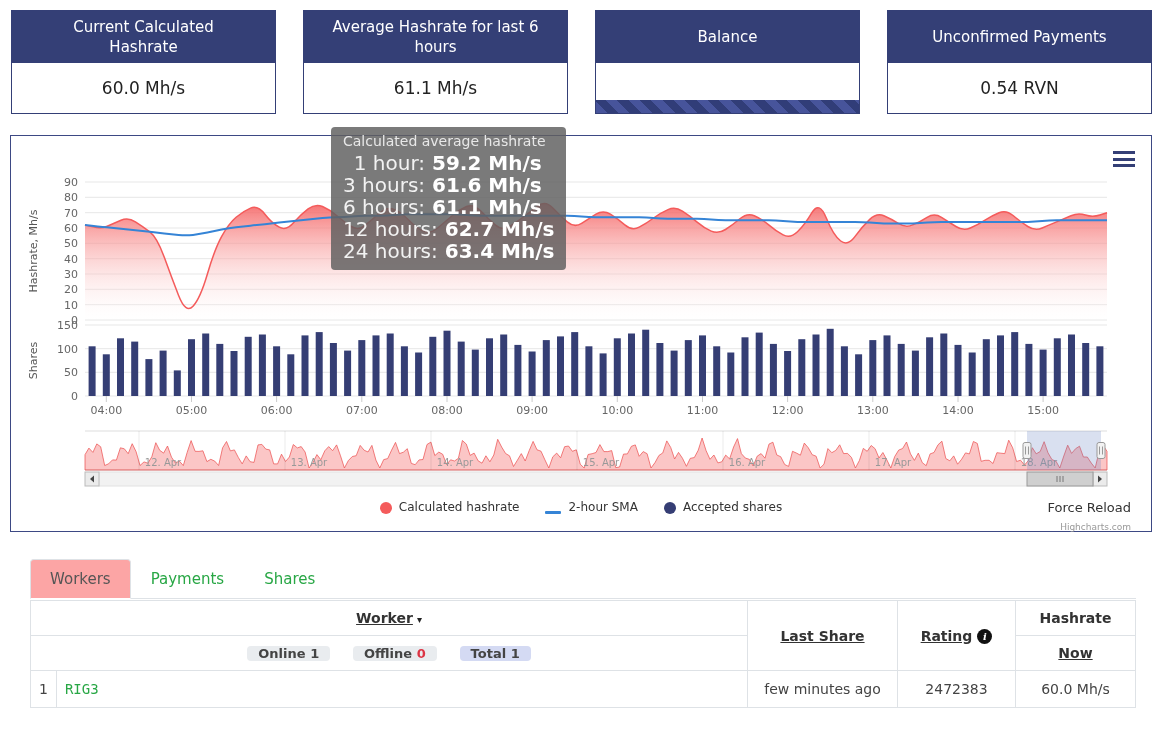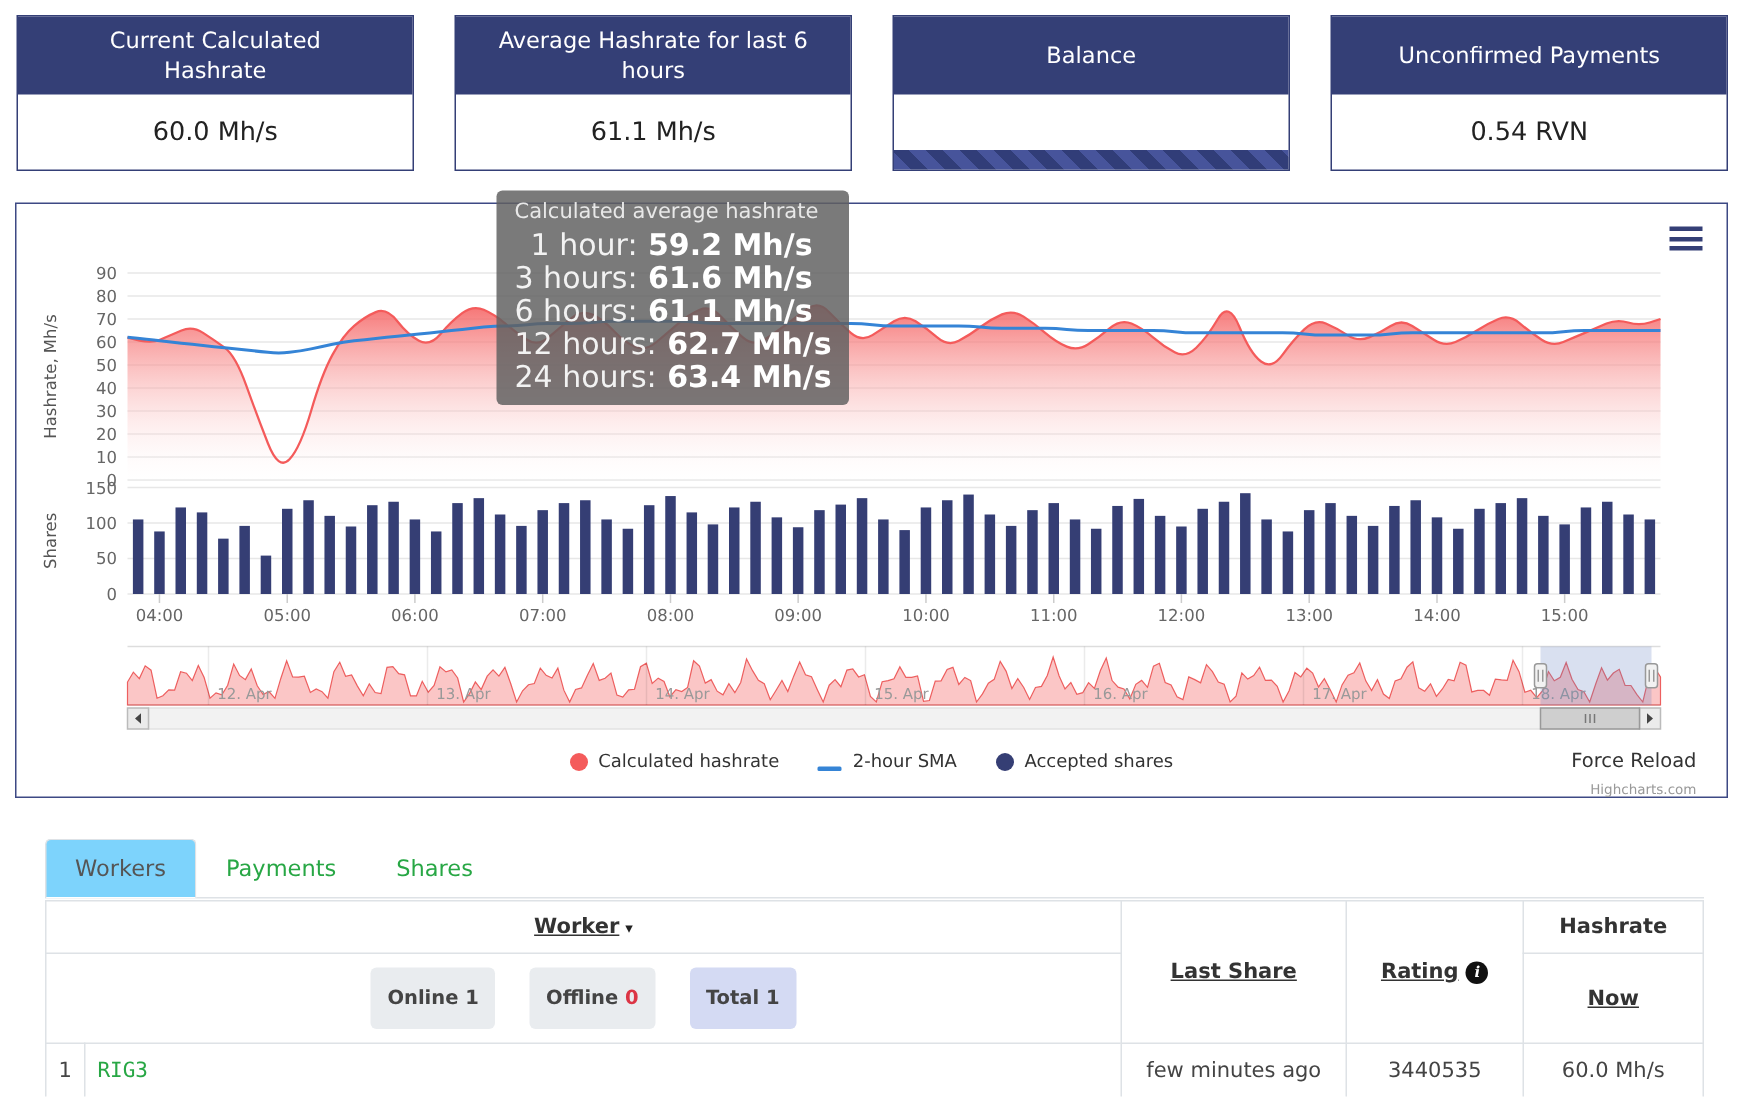--- a/index.html
+++ b/index.html
@@ -51,37 +51,37 @@
   .hc-tooltip .t-title { font-size:14px; color:#e8e8e8; margin-bottom:3px; }
   .t-row { font-size:20px; line-height:22px; display:flex; }
   .t-row .tl { display:inline-block; min-width:82px; text-align:right; margin-right:7px; color:#f2f2f2; }
   .t-row .tv { font-weight:bold; color:#fff; }
 
   
   .tabs { position:absolute; left:30px; top:559px; width:1106px; display:flex;
     border-bottom:1px solid #dee2e6; }
   .tab { padding:10px 19px; font-size:15px; color:#28a745; cursor:pointer; margin-bottom:-1px;
     border:1px solid transparent; background:transparent; }
-  .tab.active { background:#7dd3fc; color:#555; border-color:#dee2e6 #dee2e6 #fff;
+  .tab.active { background:#fca5a5; color:#555; border-color:#dee2e6 #dee2e6 #fff;
     border-radius:4px 4px 0 0; cursor:default; }
 
   
   .workers-table { position:absolute; left:30px; top:600px; width:1106px; border-collapse:collapse;
     font-size:14px; color:#333; background:#fff; }
   .workers-table th, .workers-table td { border:1px solid #dee2e6; }
   .workers-table th { font-weight:bold; padding:9px 6px; text-align:center; }
   .workers-table td { padding:10px 8px; }
   .sortable { text-decoration:underline; font-weight:bold; color:#333; cursor:pointer; }
   .caret-down { font-size:10px; margin-left:4px; color:#222; }
   .info-icon { display:inline-block; width:15px; height:15px; border-radius:50%; background:#111;
     color:#fff; font-size:10px; line-height:15px; text-align:center; margin-left:5px;
     font-family:"DejaVu Serif","Liberation Serif",serif; font-style:italic; font-weight:bold;
     vertical-align:1px; cursor:pointer; }
   .badges-cell { padding:7px 0; }
-  .badge { display:inline-block; background:#e9ecef; border-radius:4px; padding:13px 11px;
+  .badge { display:inline-block; background:#e9ecef; border-radius:4px; padding:0 11px;
     font-size:13px; color:#444; margin:0 9px; cursor:pointer; }
   .badge.total { background:#d4daf3; }
   .cnt-red { color:#dc3545; }
   .td-index { width:22px; text-align:center; padding:10px 4px; color:#444; }
   .td-worker { font-family:"DejaVu Sans Mono","Liberation Mono",monospace; color:#28a745;
     padding-left:8px; }
   .td-center { text-align:center; color:#444; }
 </style>
 </head>
 <body>
@@ -365,17 +365,17 @@
       <th>
         <span class="sortable">Now</span>
       </th>
     </tr>
   </thead>
   <tbody>
     <tr>
       <td class="td-index">1</td>
       <td class="td-worker">RIG3</td>
       <td class="td-center">few minutes ago</td>
-      <td class="td-center">3440535</td>
+      <td class="td-center">2472383</td>
       <td class="td-center">60.0 Mh/s</td>
     </tr>
   </tbody>
 </table>
 
 </body></html>

